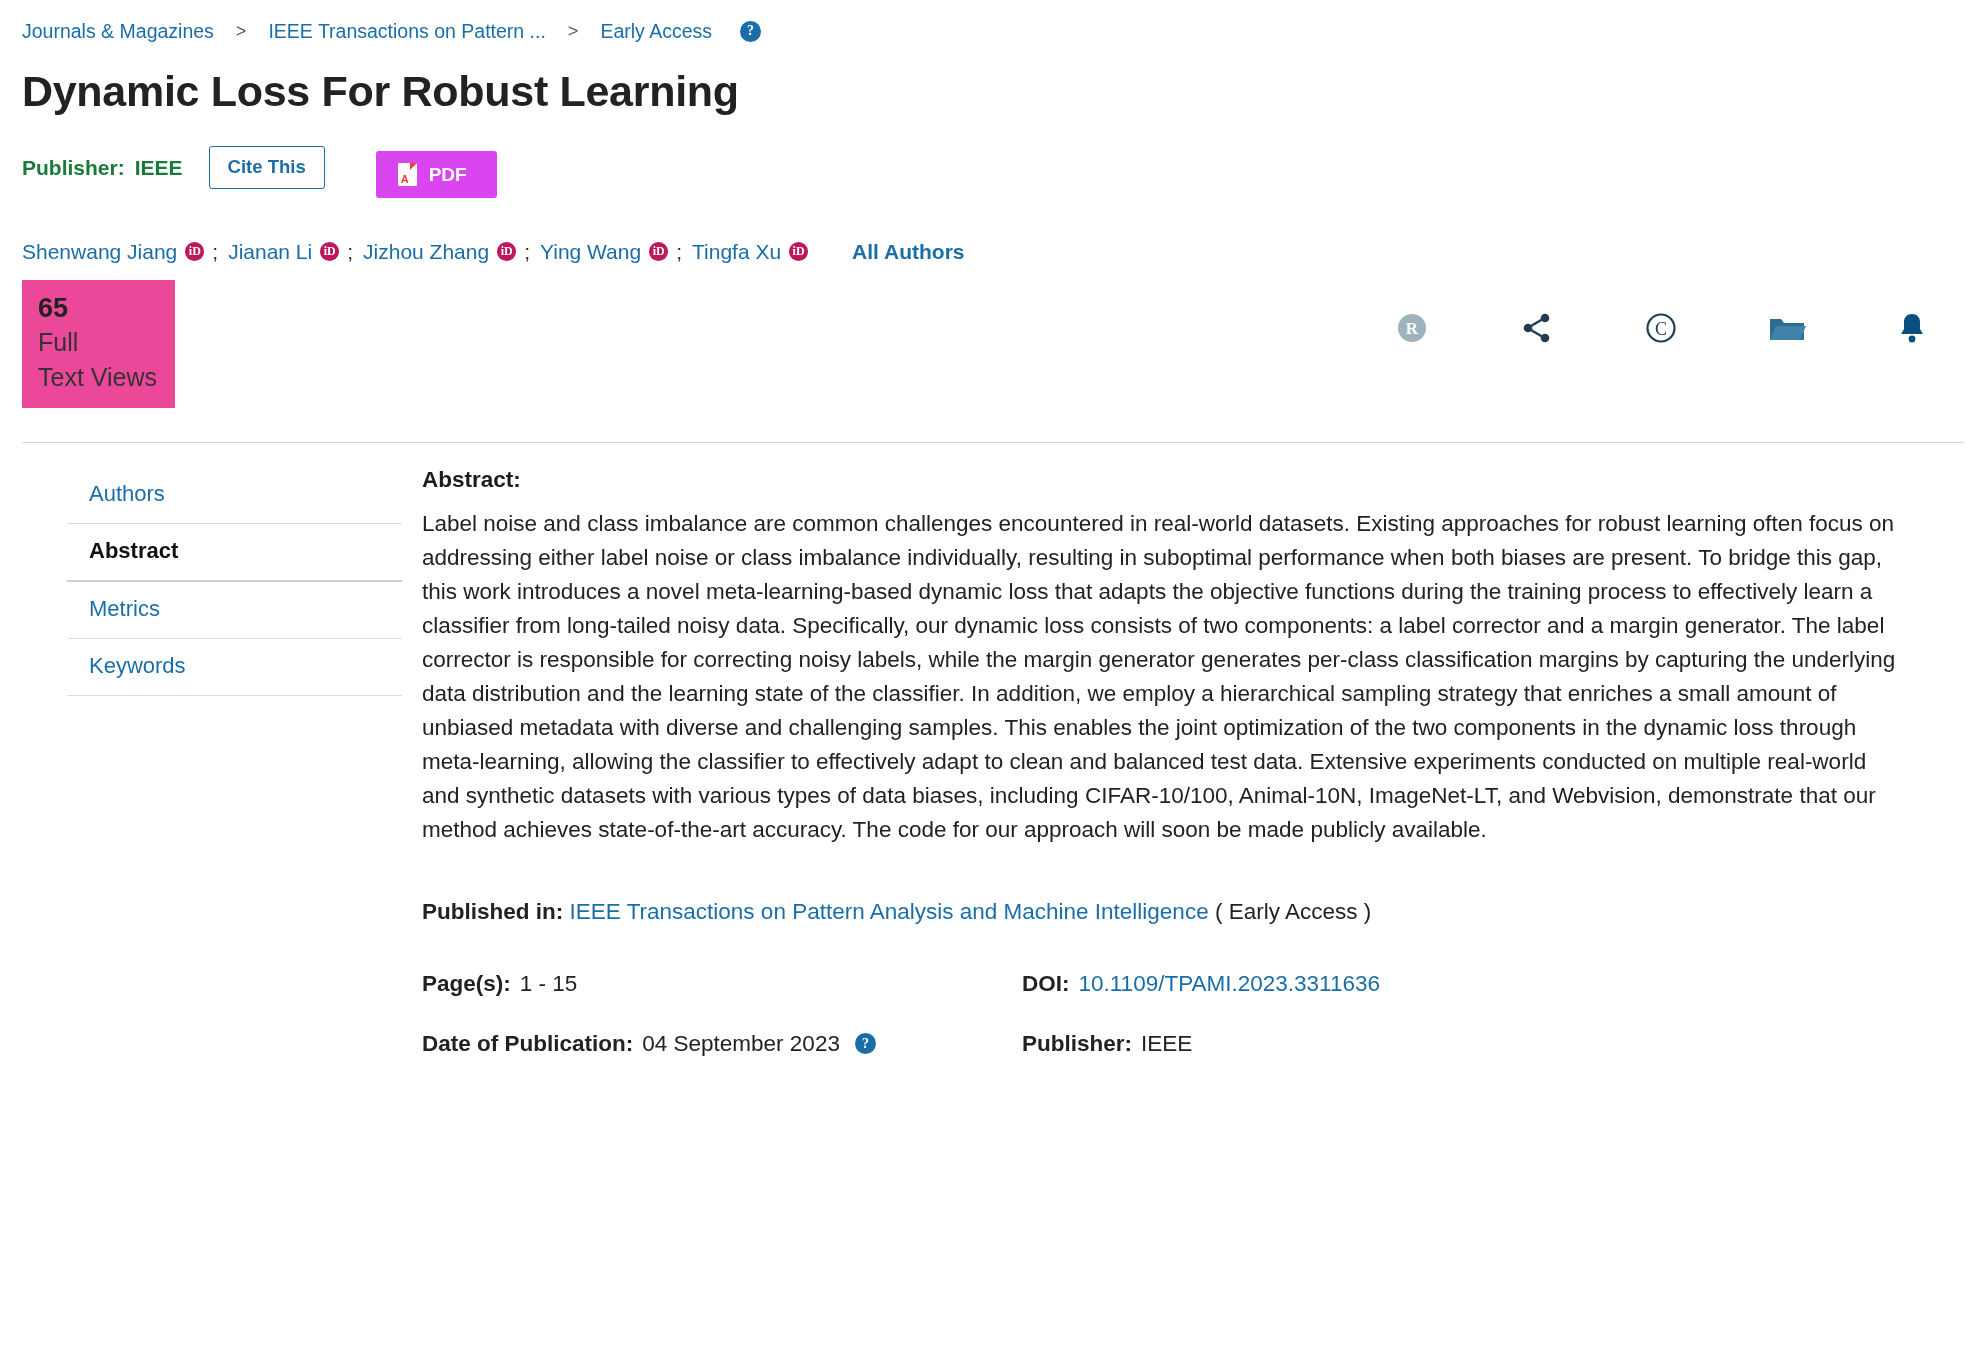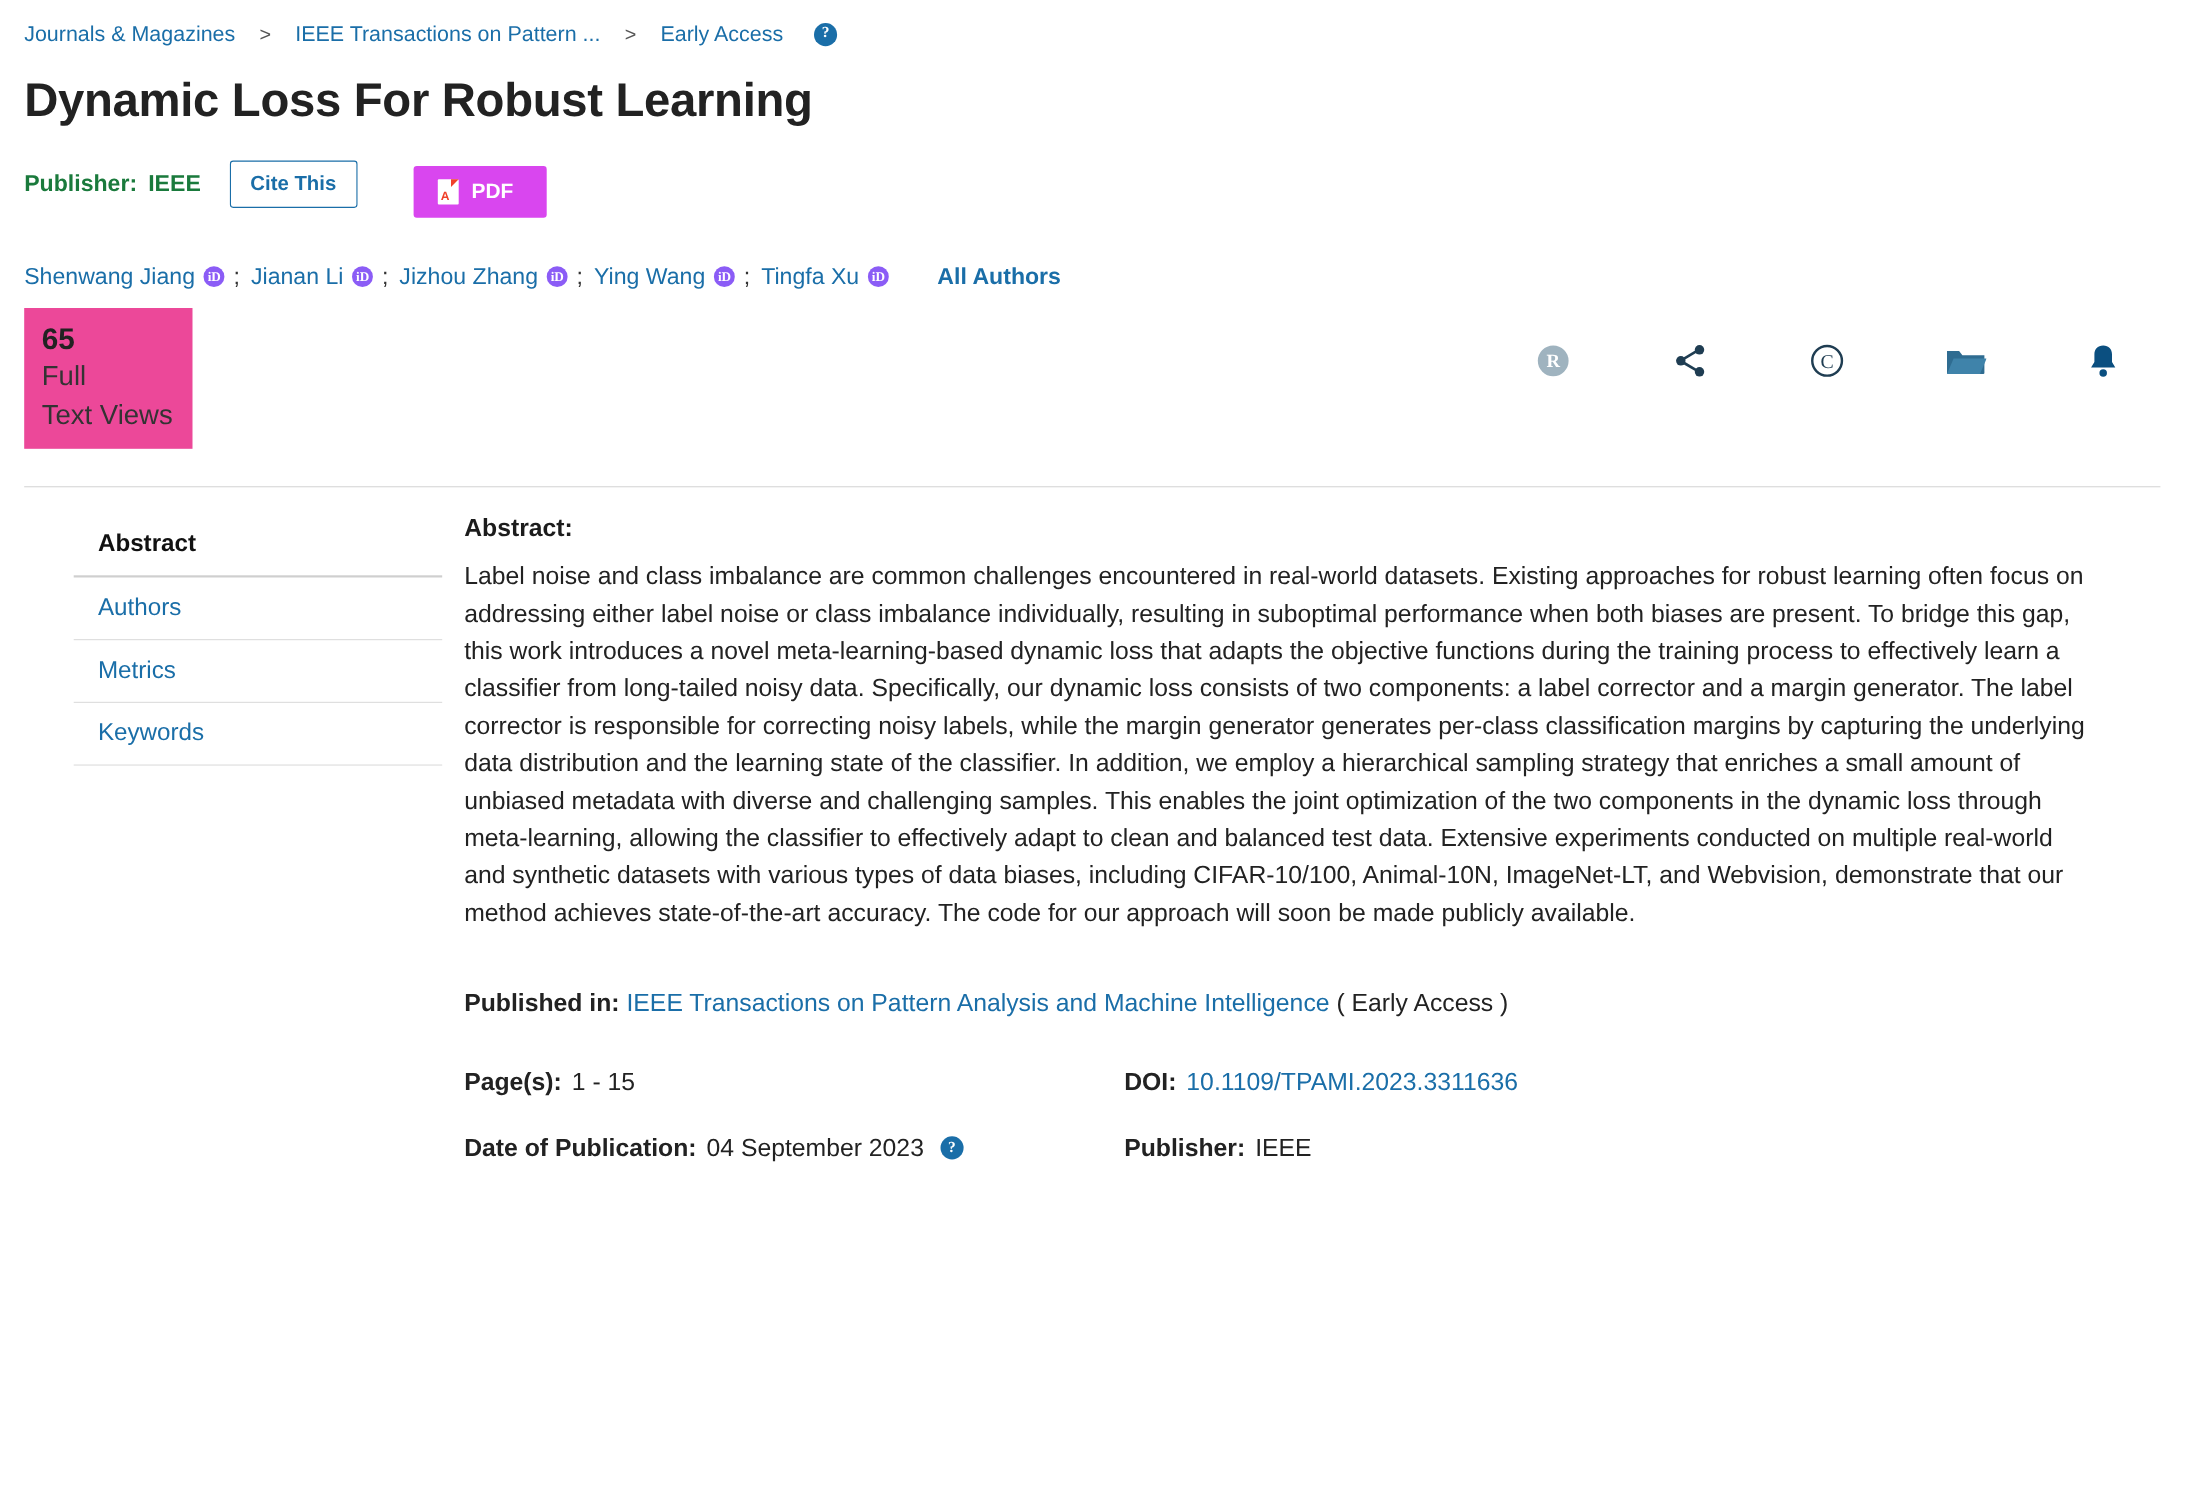--- a/index.html
+++ b/index.html
@@ -146,21 +146,21 @@
     text-decoration: none;
     cursor: pointer;
   }
   .orcid {
     display: inline-flex;
     align-items: center;
     justify-content: center;
     width: 19px;
     height: 19px;
     border-radius: 50%;
-    background: #8b5cf6;
+    background: #be185d;
     color: #ffffff;
     font-size: 12px;
     font-weight: bold;
     font-family: "Liberation Serif", serif;
     margin: 0 6px 0 8px;
     vertical-align: middle;
     cursor: pointer;
   }
   .semi {
     color: #333;
@@ -382,22 +382,22 @@
         </svg>
       </span>
     </div>
   </div>
 
   <div class="divider"></div>
 
   <div class="body-wrap">
 
     <aside class="sidenav">
+      <div class="item">Authors</div>
       <div class="item active">Abstract</div>
-      <div class="item">Authors</div>
       <div class="item">Metrics</div>
       <div class="item">Keywords</div>
     </aside>
 
     <section class="content">
       <div class="abs-head">Abstract:</div>
       <div class="abs-text">Label noise and class imbalance are common challenges encountered in real-world datasets. Existing approaches for robust learning often focus on addressing either label noise or class imbalance individually, resulting in suboptimal performance when both biases are present. To bridge this gap, this work introduces a novel meta-learning-based dynamic loss that adapts the objective functions during the training process to effectively learn a classifier from long-tailed noisy data. Specifically, our dynamic loss consists of two components: a label corrector and a margin generator. The label corrector is responsible for correcting noisy labels, while the margin generator generates per-class classification margins by capturing the underlying data distribution and the learning state of the classifier. In addition, we employ a hierarchical sampling strategy that enriches a small amount of unbiased metadata with diverse and challenging samples. This enables the joint optimization of the two components in the dynamic loss through meta-learning, allowing the classifier to effectively adapt to clean and balanced test data. Extensive experiments conducted on multiple real-world and synthetic datasets with various types of data biases, including CIFAR-10/100, Animal-10N, ImageNet-LT, and Webvision, demonstrate that our method achieves state-of-the-art accuracy. The code for our approach will soon be made publicly available.</div>
 
       <div class="published-in">
         <span class="lbl">Published in:</span>

